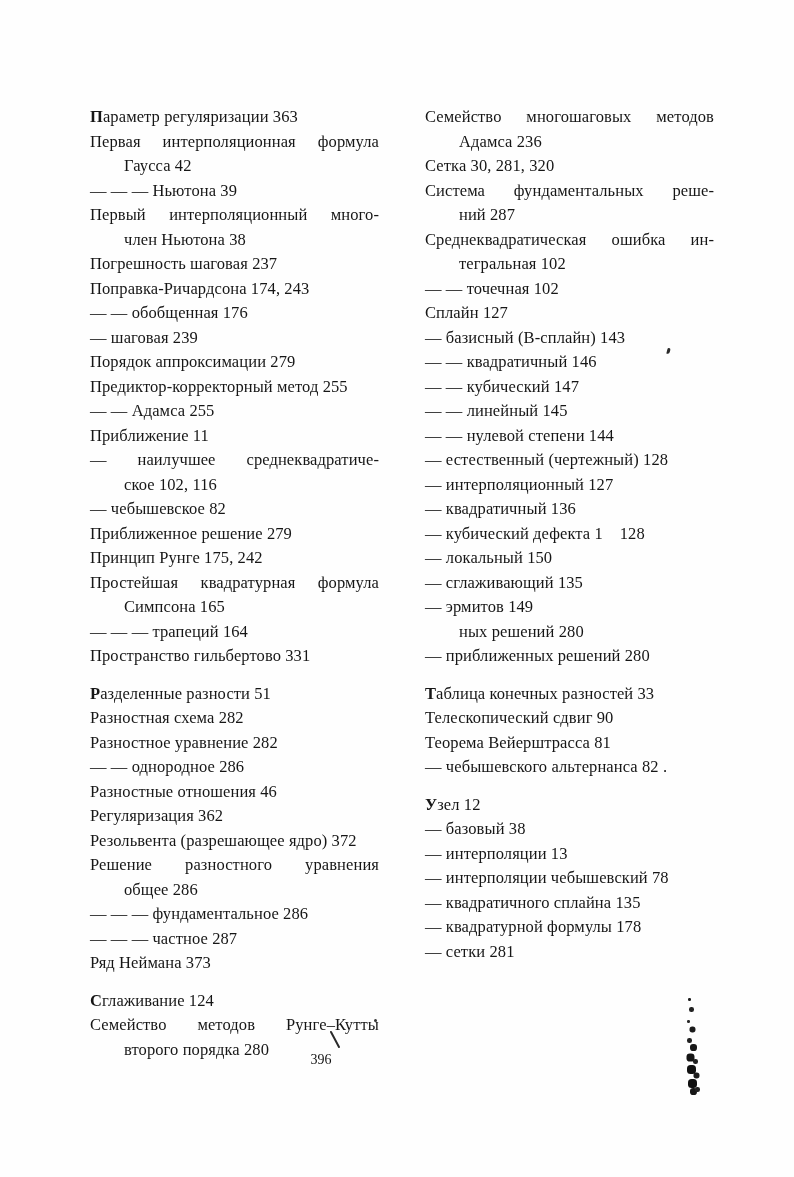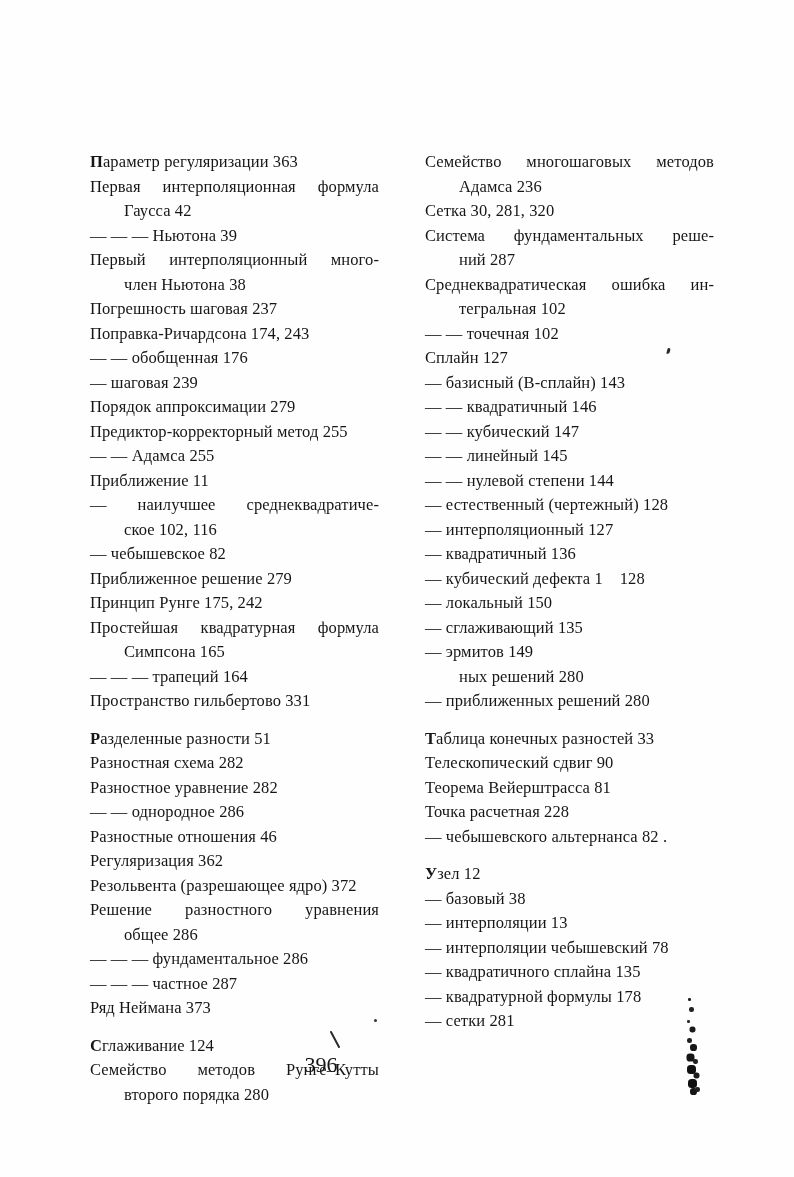--- a/index.html
+++ b/index.html
@@ -13,42 +13,41 @@
   .page {
     position: absolute; inset: 0;
     background: #fefefe;
   }
   .columns {
     position: absolute;
     left: 90px; top: 105px;
     width: 624px;
     display: flex;
     gap: 46px;
-    margin-top: 45px;
   }
   .col { width: 295px; }
   .entry {
     font-size: 16.5px;
     line-height: 24.5px;
     color: #161616;
     white-space: nowrap;
     letter-spacing: 0.1px;
   }
   .entry.indent { padding-left: 34px; }
   .entry.justify {
     text-align: justify;
     text-align-last: justify;
   }
   .entry .lead { font-weight: 700; }
   .gap { height: 13px; }
   .page-number {
     position: absolute;
     left: 0; top: 1052px; width: 642px;
     text-align: center;
-    font-size: 22px;
+    font-size: 14px;
     color: #141414;
   }
   
   .artifact-stroke {
     position: absolute;
     left: 334px; top: 1030px;
     width: 2px; height: 19px;
     background: #2a2a2a;
     transform: rotate(-28deg);
     border-radius: 1px;
@@ -158,21 +157,20 @@
         <div class="entry">— кубический дефекта 1&nbsp;&nbsp;&nbsp; 128</div>
         <div class="entry">— локальный 150</div>
         <div class="entry">— сглаживающий 135</div>
         <div class="entry">— эрмитов 149</div>
         <div class="entry indent">ных решений 280</div>
         <div class="entry">— приближенных решений 280</div>
         <div class="gap"></div>
         <div class="entry"><span class="lead">Т</span>аблица конечных разностей 33</div>
         <div class="entry">Телескопический сдвиг 90</div>
         <div class="entry">Теорема Вейерштрасса 81</div>
-        <div class="entry">Точка расчетная 228</div>
         <div class="entry">— чебышевского альтернанса 82&nbsp;.</div>
         <div class="gap"></div>
         <div class="entry"><span class="lead">У</span>зел 12</div>
         <div class="entry">— базовый 38</div>
         <div class="entry">— интерполяции 13</div>
         <div class="entry">— интерполяции чебышевский 78</div>
         <div class="entry">— квадратичного сплайна 135</div>
         <div class="entry">— квадратурной формулы 178</div>
         <div class="entry">— сетки 281</div>
       </div>

